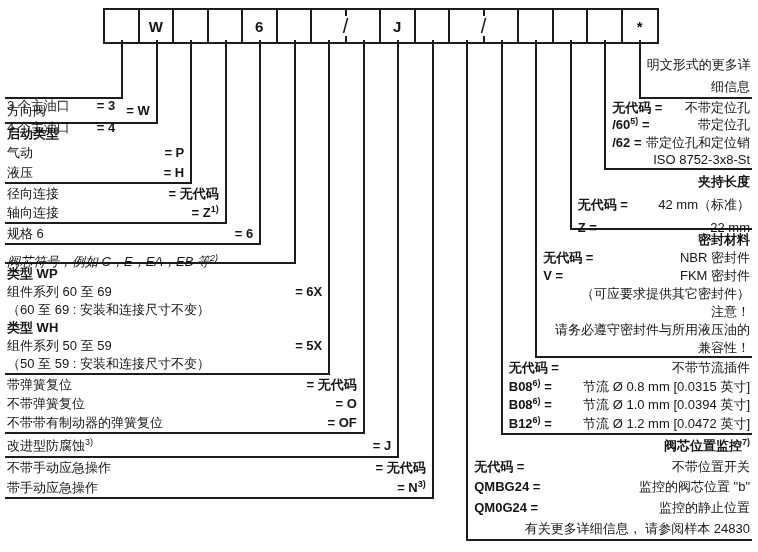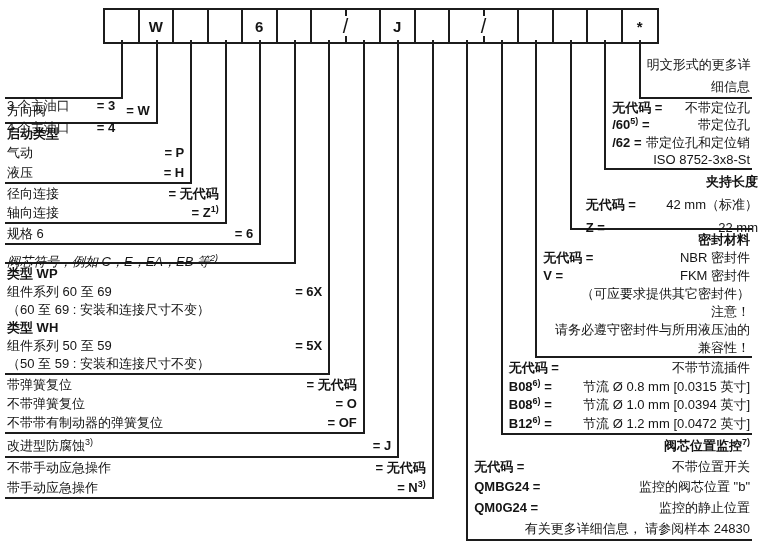--- a/index.html
+++ b/index.html
@@ -241,21 +241,21 @@
           <span class="desc"><span>带定位孔</span></span>
         </div>
         <div class="row">
           <span class="code"><span>/62 =</span></span>
           <span class="desc"><span>带定位孔和定位销</span></span>
         </div>
         <div class="row">
           <span class="desc"><span>ISO 8752-3x8-St</span></span>
         </div>
       </div>
-      <div class="blk" style="left: 577.75px; top: 170px; width: 172.25px; height: 69px; margin-left: 8px;">
+      <div class="blk" style="left: 577.75px; top: 170px; width: 172.25px; height: 69px;">
         <div class="row hdr">
           <span class="desc"><span>夹持长度</span></span>
         </div>
         <div class="row">
           <span class="code"><span>无代码 =</span></span>
           <span class="desc"><span>42 mm（标准）</span></span>
         </div>
         <div class="row">
           <span class="code"><span>Z =</span></span>
           <span class="desc"><span>22 mm</span></span>

